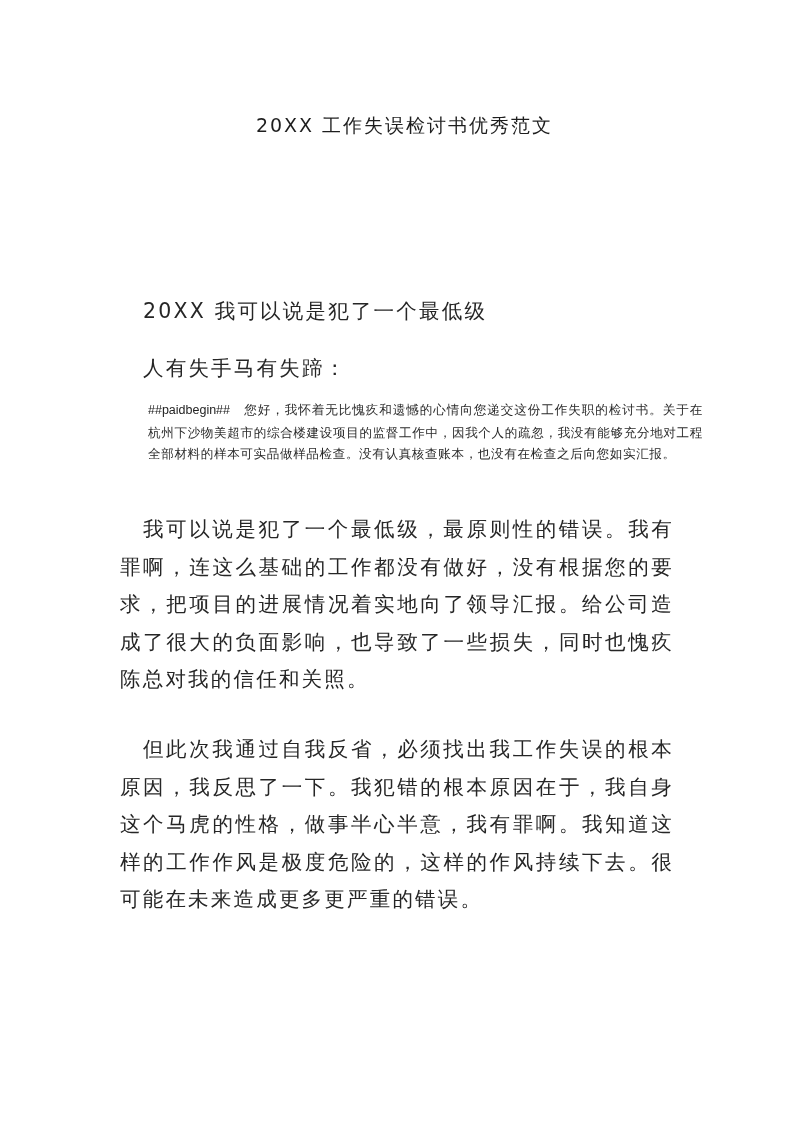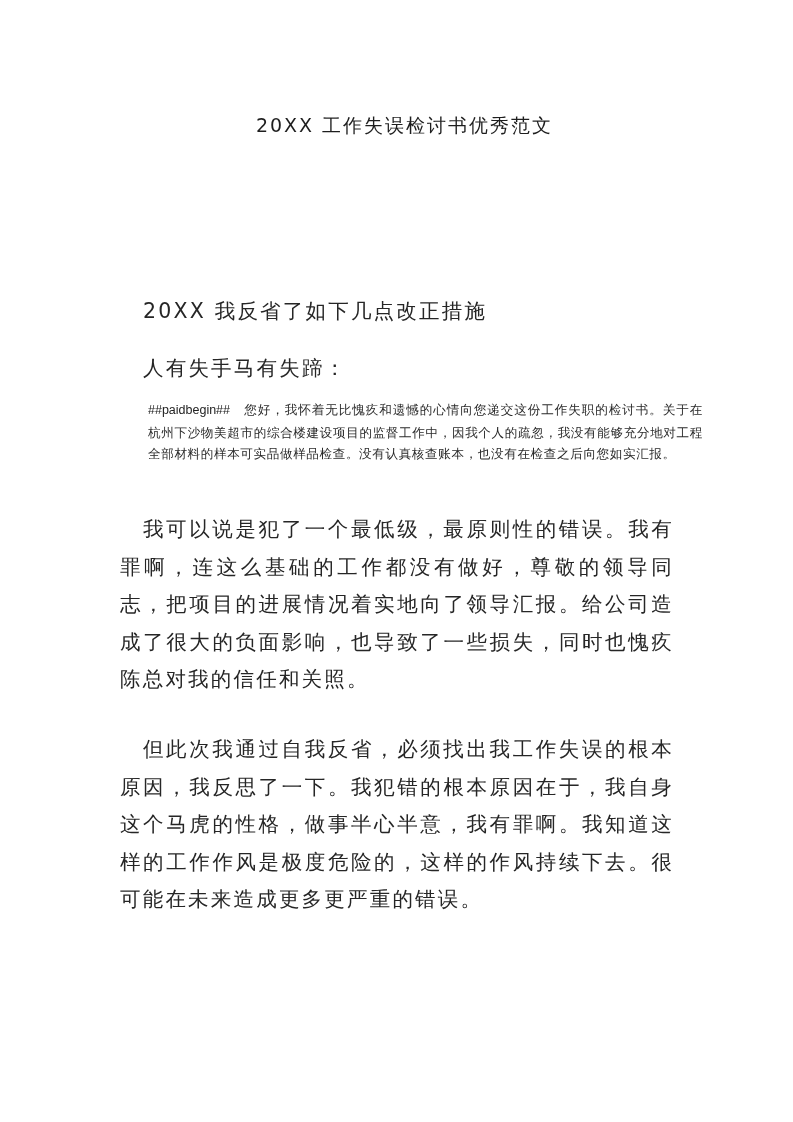--- a/index.html
+++ b/index.html
@@ -68,24 +68,24 @@
     }
   </style>
 </head>
 <body>
 
 <div class="page">
 
   <h1 class="title">20XX 工作失误检讨书优秀范文</h1>
 
 
-  <p class="para" style="top:293px;">20XX 我反省了如下几点改正措施</p>
+  <p class="para" style="top:293px;">20XX 我可以说是犯了一个最低级</p>
 
   <p class="para" style="top:350px;">人有失手马有失蹄：</p>
 
   <p class="small" style="top:399px;margin-left:28px;"><span class="marker">##paidbegin##</span><span>您好，我怀着无比愧疚和遗憾的心情向您递交这份工作失职的检讨书。关于在杭州下沙物美超市的综合楼建设项目的监督工作中，因我个人的疏忽，我没有能够充分地对工程全部材料的样本可实品做样品检查。没有认真核查账本，也没有在检查之后向您如实汇报。</span></p>
 
-  <p class="para" style="top:511px;">我可以说是犯了一个最低级，最原则性的错误。我有罪啊，连这么基础的工作都没有做好，尊敬的领导同志，把项目的进展情况着实地向了领导汇报。给公司造成了很大的负面影响，也导致了一些损失，同时也愧疚陈总对我的信任和关照。</p>
+  <p class="para" style="top:511px;">我可以说是犯了一个最低级，最原则性的错误。我有罪啊，连这么基础的工作都没有做好，没有根据您的要求，把项目的进展情况着实地向了领导汇报。给公司造成了很大的负面影响，也导致了一些损失，同时也愧疚陈总对我的信任和关照。</p>
 
   <p class="para" style="top:731px;">但此次我通过自我反省，必须找出我工作失误的根本原因，我反思了一下。我犯错的根本原因在于，我自身这个马虎的性格，做事半心半意，我有罪啊。我知道这样的工作作风是极度危险的，这样的作风持续下去。很可能在未来造成更多更严重的错误。</p>
 
 
 </div>
 
 </body></html>

